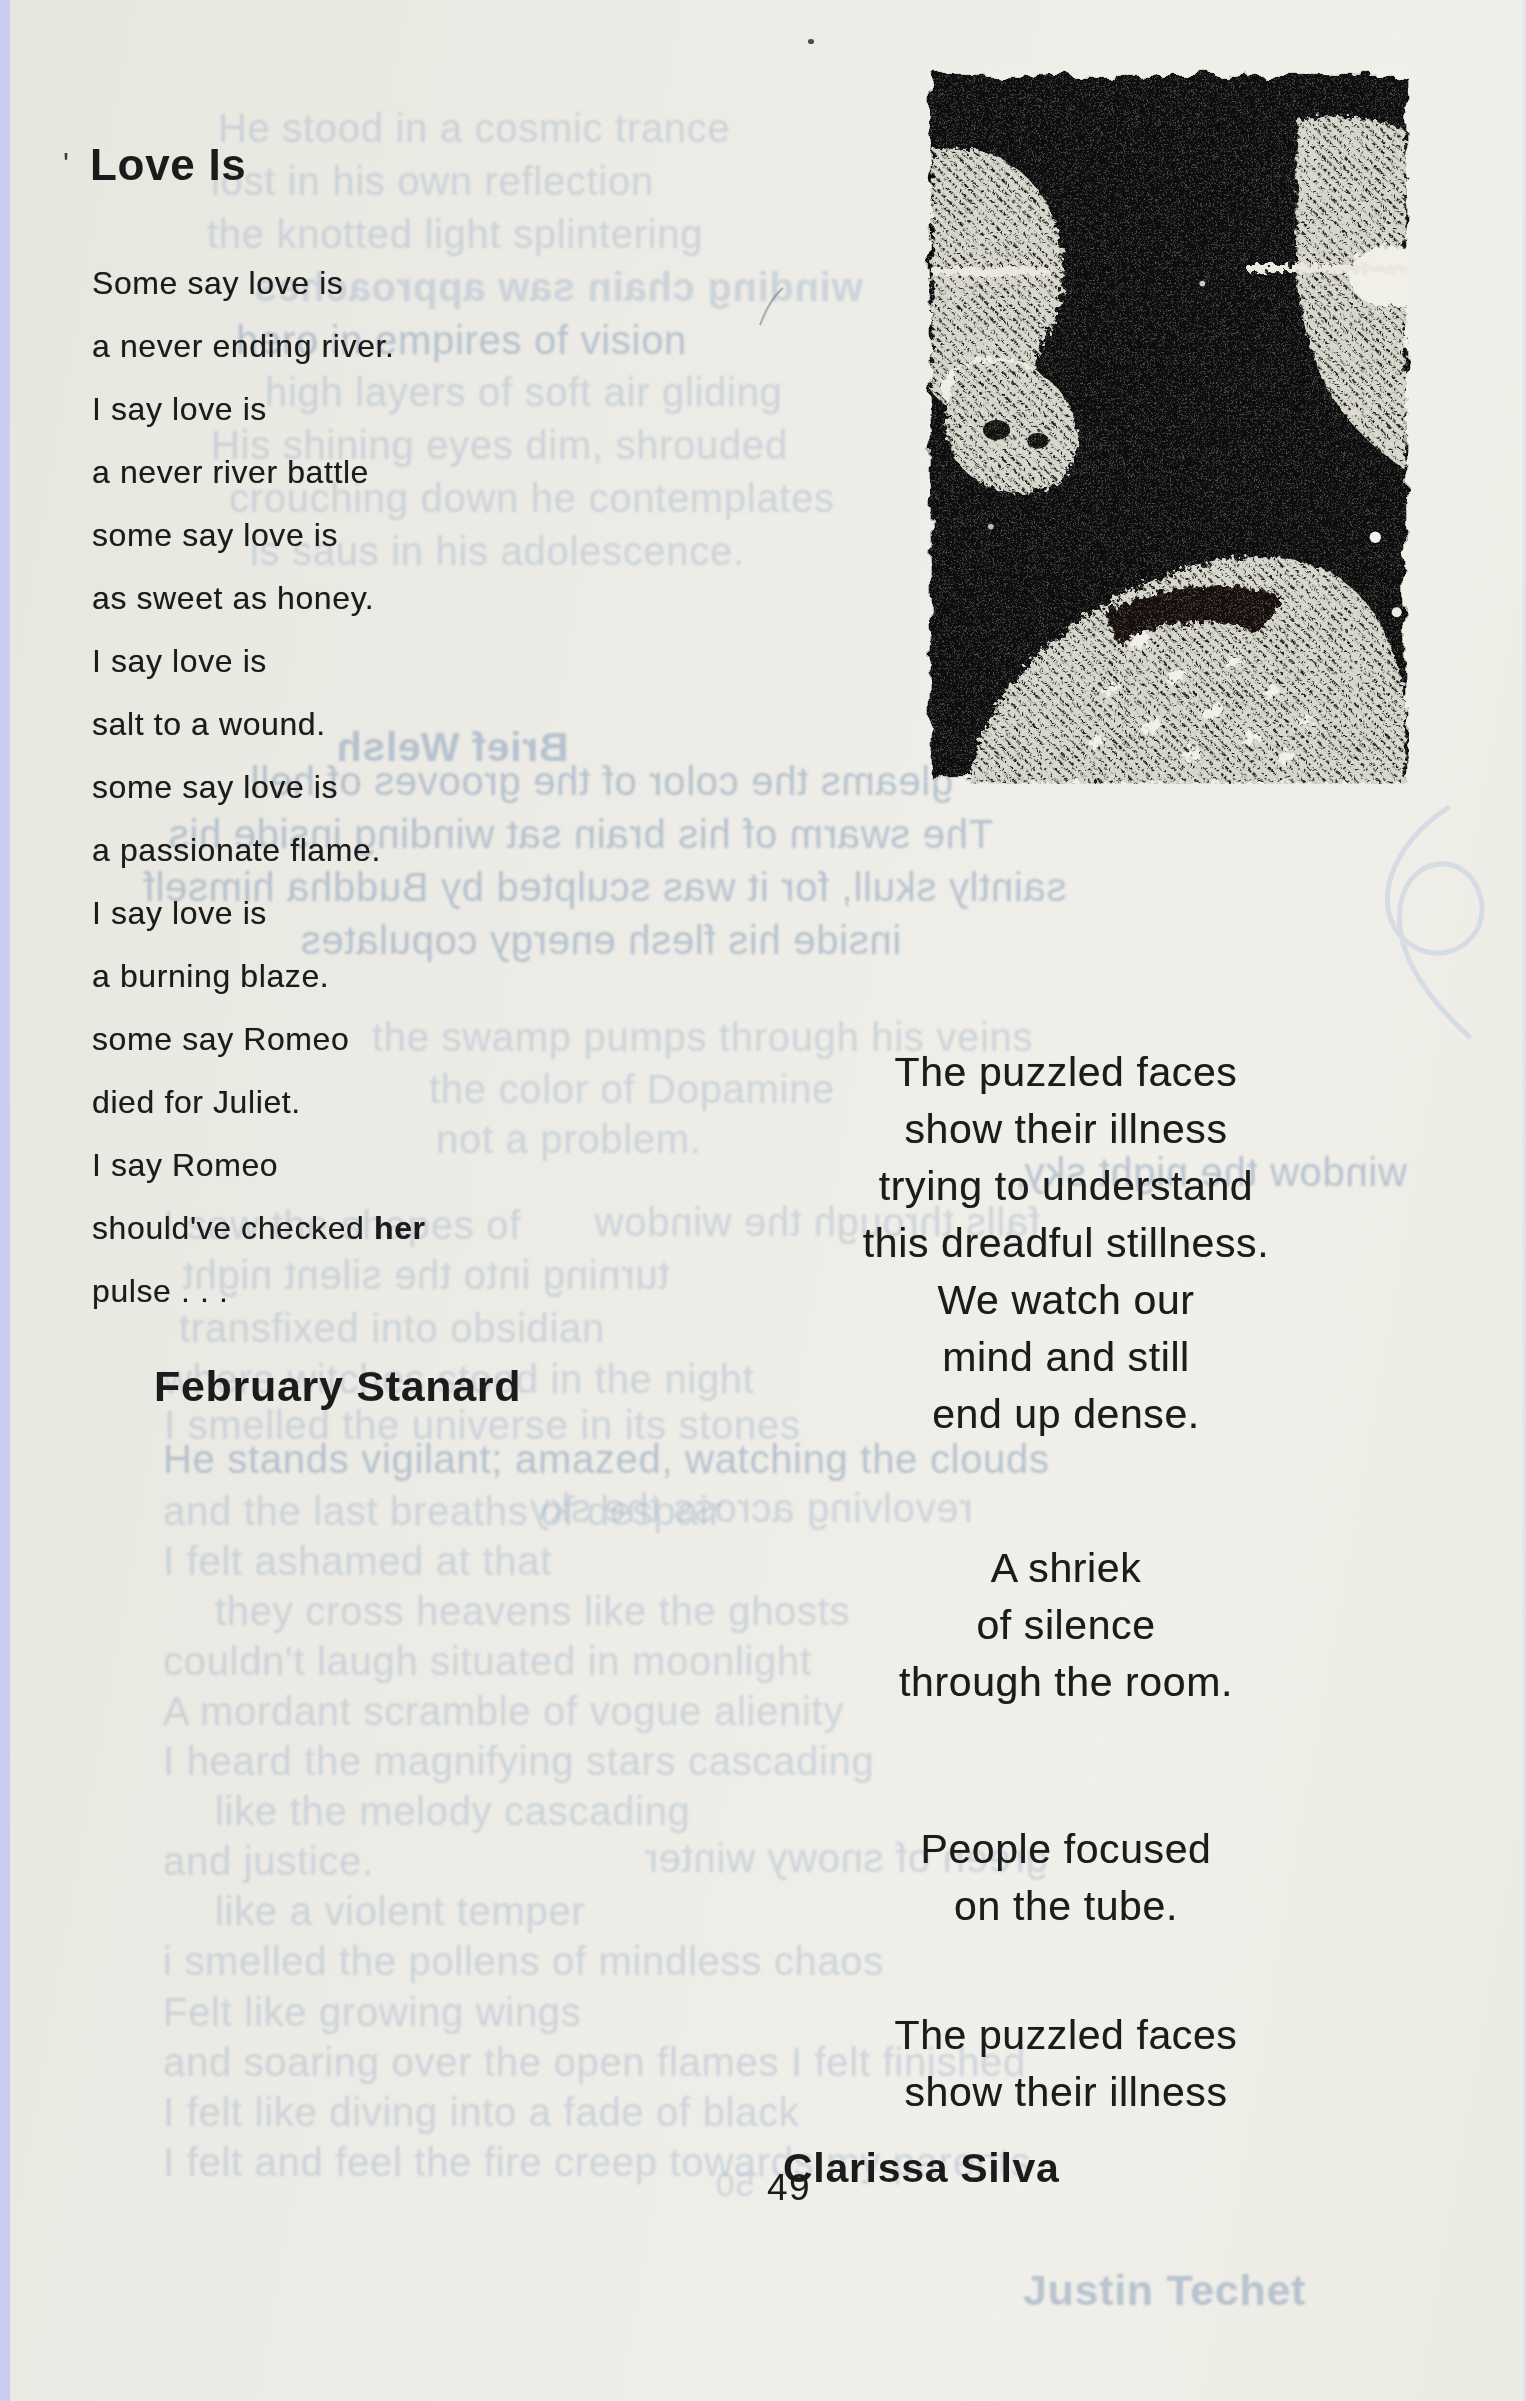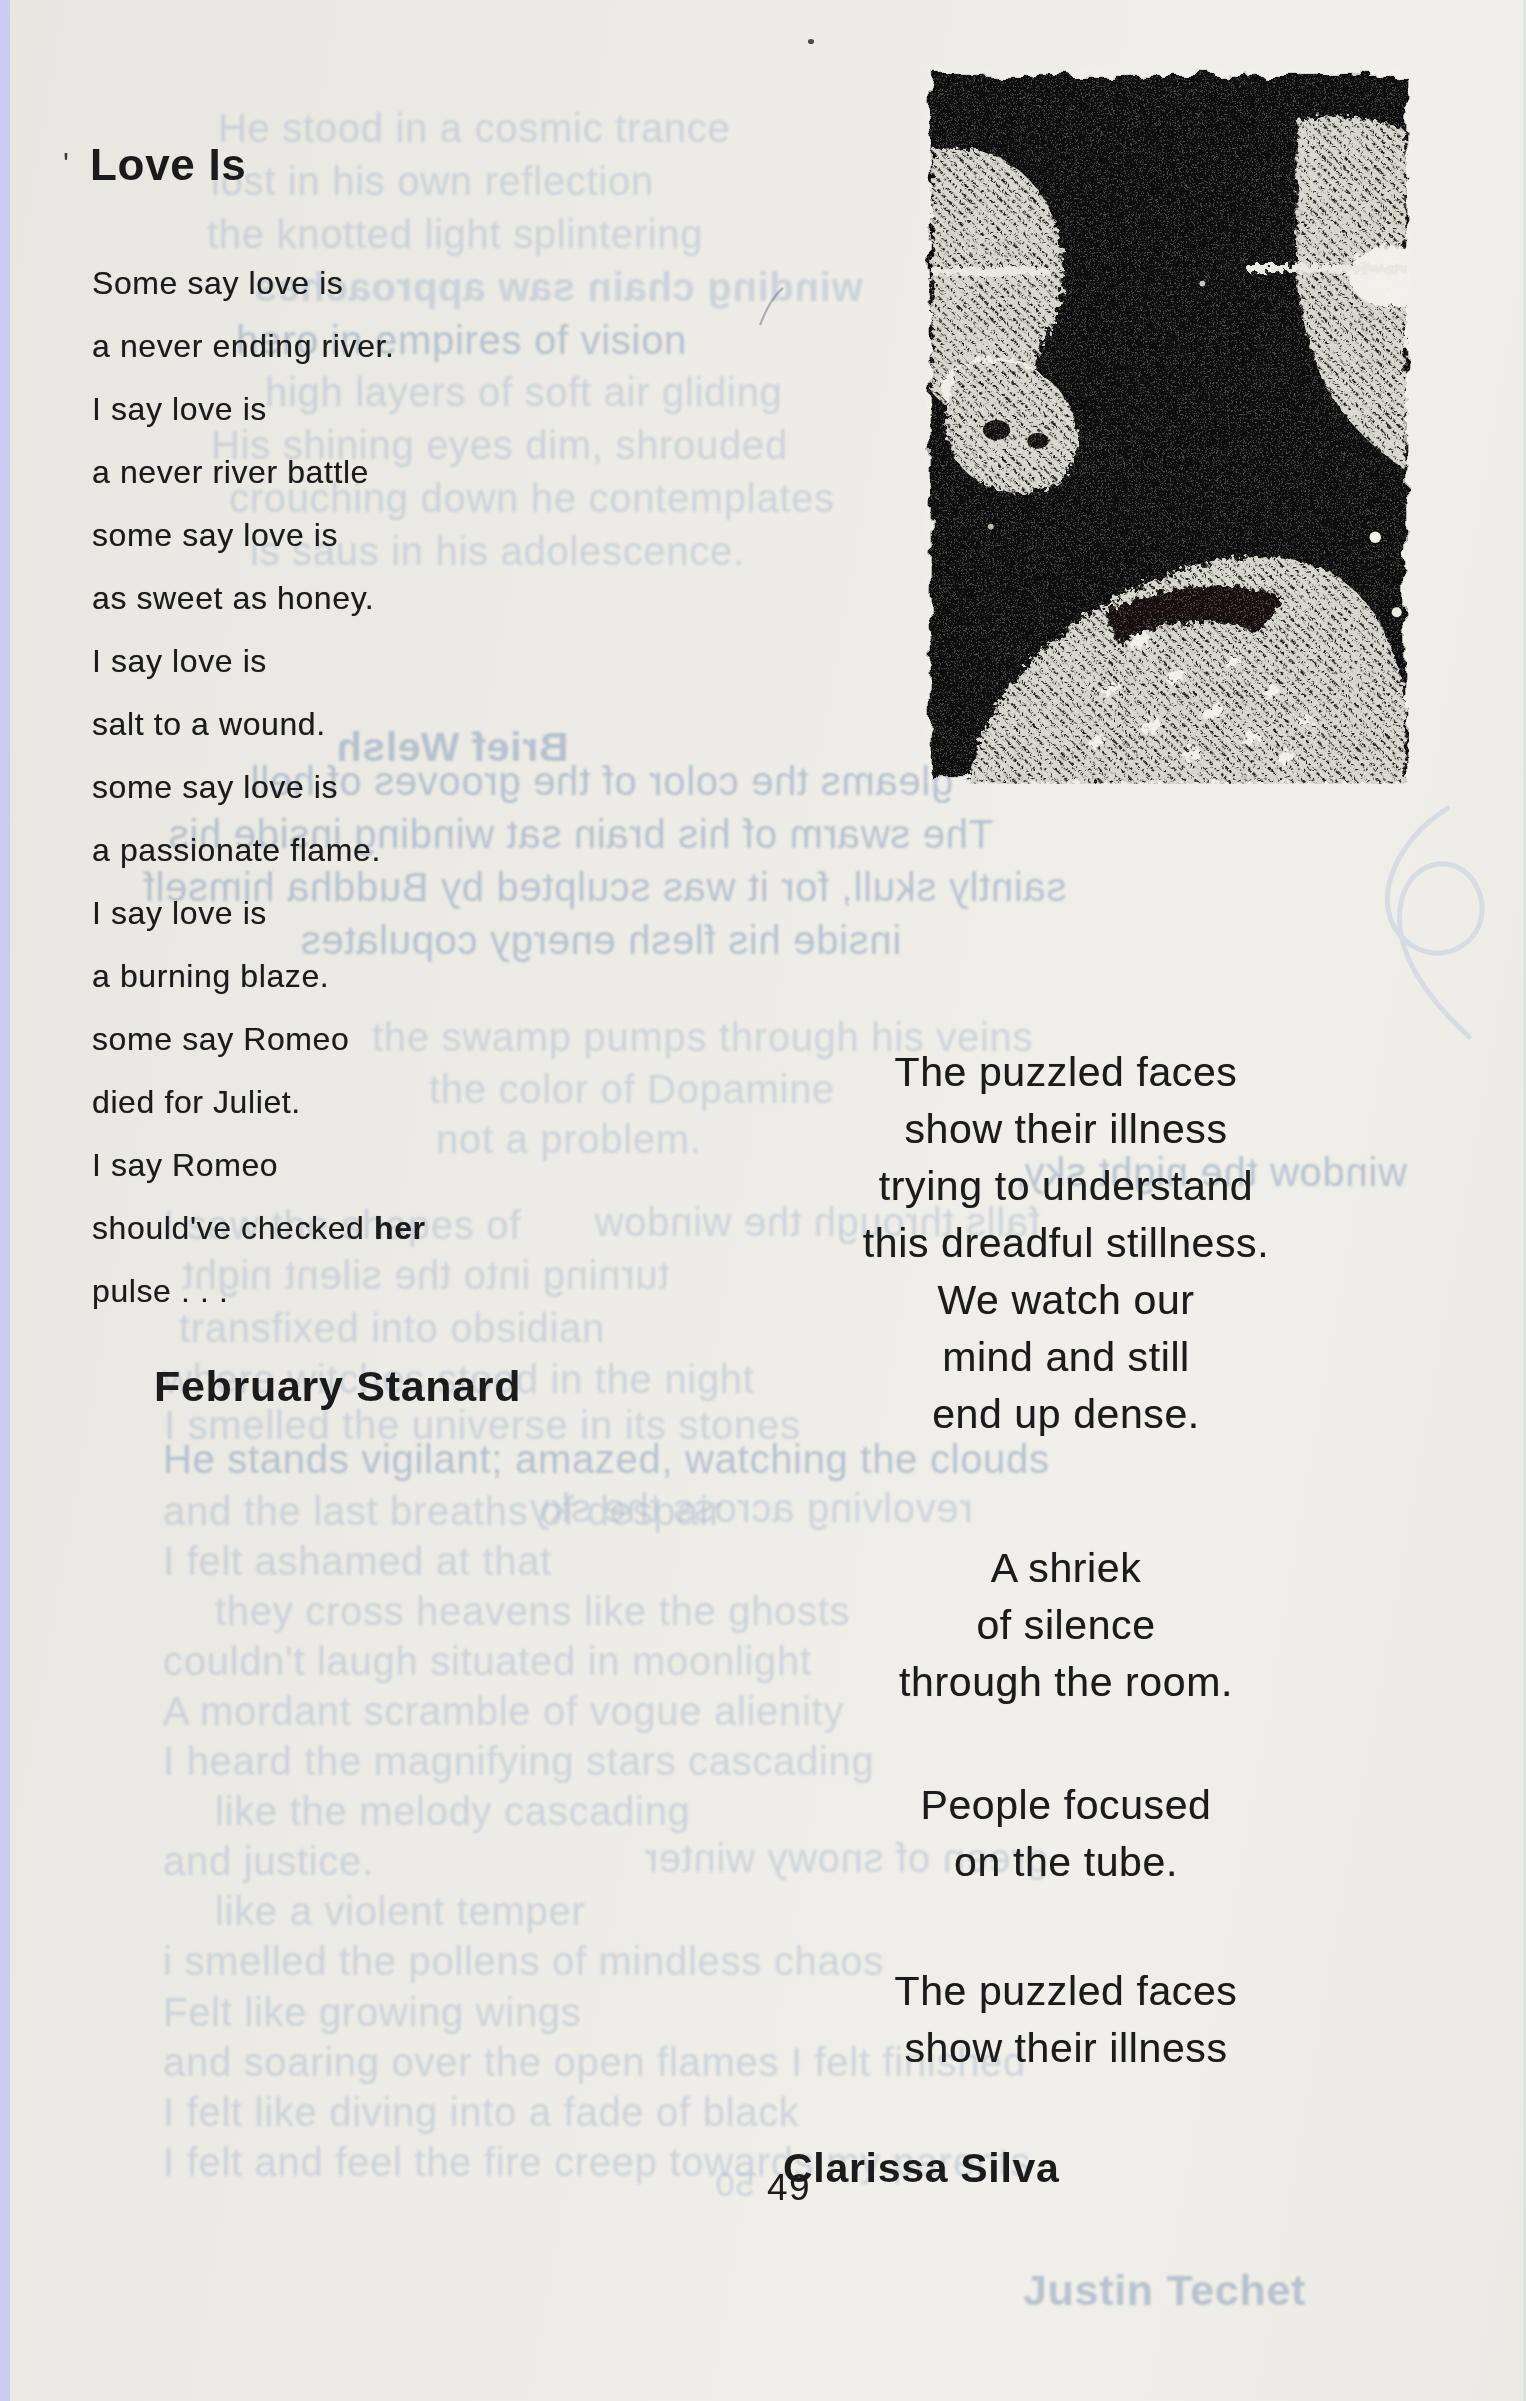--- a/index.html
+++ b/index.html
@@ -30,21 +30,21 @@
   .ink{position:absolute;z-index:2;}
   .poem-title{left:90px;top:140px;font-size:44px;font-weight:bold;letter-spacing:0.7px;}
   .apostrophe-mark{left:63px;top:147px;font-size:31px;color:#3a3a3a;z-index:2;}
   .left-poem{left:92px;top:252px;width:644px;font-size:32px;line-height:63px;letter-spacing:0.6px;}
   .pline{white-space:nowrap;text-shadow:0 0 0.7px rgba(20,20,20,.45);}
   .pline b{font-weight:bold;}
   .left-author{left:154px;top:1362px;font-size:43px;font-weight:bold;letter-spacing:0.7px;}
 
   .right-poem{left:783px;top:1044px;width:566px;text-align:center;font-size:41px;line-height:57px;letter-spacing:0.6px;}
   .stanza{margin:0 0 97px 0;}
-  .stanza.s2{margin-bottom:66px;}
+  .stanza.s2{margin-bottom:110px;}
   .stanza.s3{margin-bottom:72px;}
   .stanza.s4{margin-bottom:0;}
   .right-author{left:783px;top:2145px;width:566px;text-align:left;font-size:41px;font-weight:bold;letter-spacing:0.7px;}
   .page-number{left:767px;top:2167px;font-size:37px;letter-spacing:1.4px;}
 
   .artwork{position:absolute;left:925px;top:69px;width:486px;height:715px;z-index:2;}
   .doodle{position:absolute;left:1362px;top:801px;z-index:1;}
   .pen-mark{position:absolute;left:757px;top:285px;z-index:2;}
   .speck-dot{position:absolute;left:808px;top:39px;width:6.4px;height:5px;border-radius:50%;background:#4c4c48;z-index:2;}
 </style>

